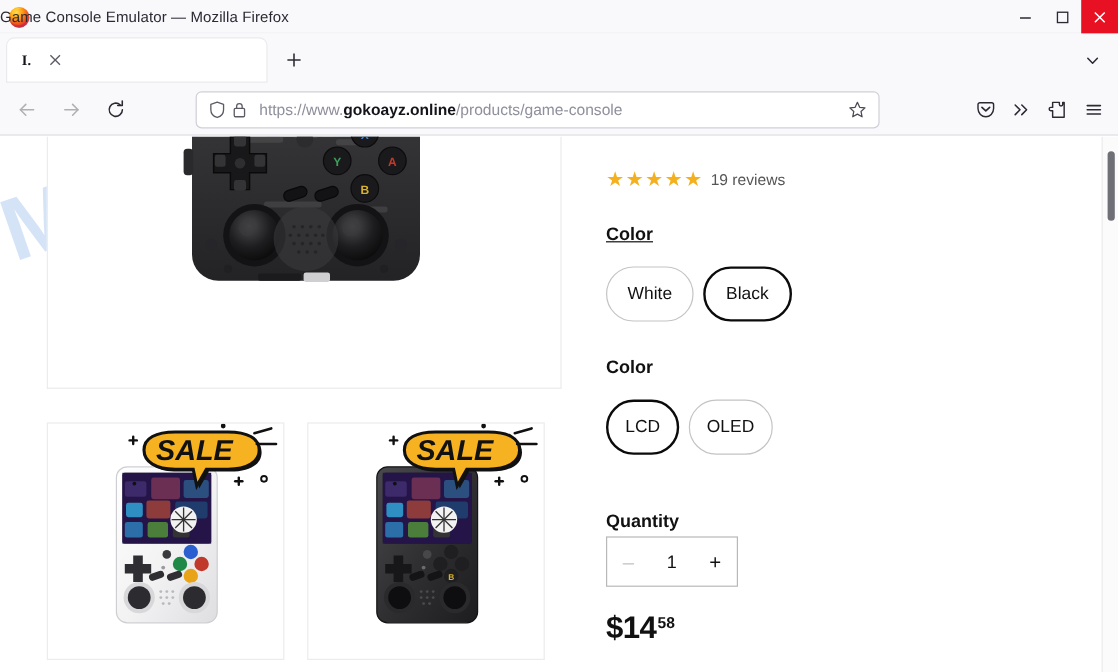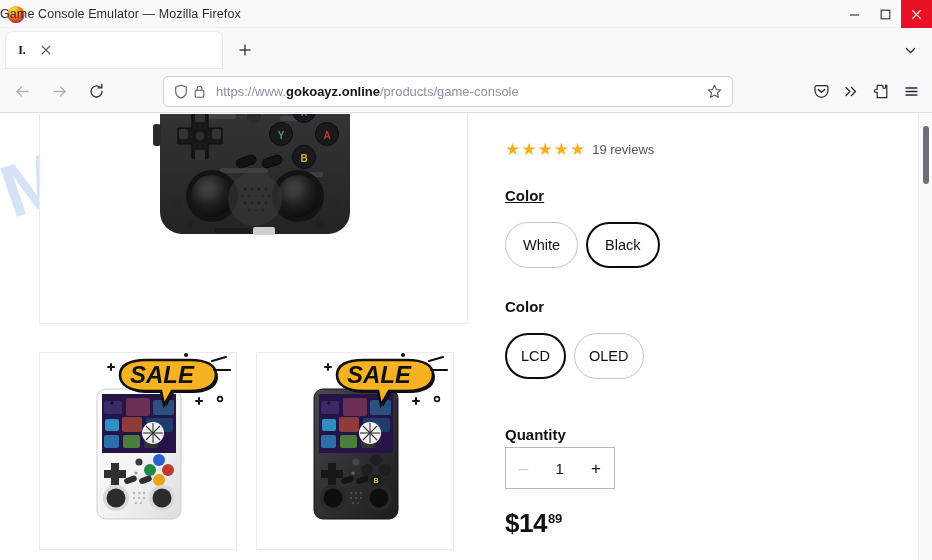--- a/index.html
+++ b/index.html
@@ -597,21 +597,21 @@
 
         <div class="opt-label label-qty">Quantity</div>
         <div class="qty-box">
           <div class="qty-minus">–</div>
           <div class="qty-val">1</div>
           <div class="qty-plus">+</div>
         </div>
 
         <div class="price">
           <span class="price-main">$14</span>
-          <span class="price-cents">89</span>
+          <span class="price-cents">58</span>
         </div>
 
       </div>
     </div>
   </div>
 
   <div class="scrollbar-track">
     <div class="scrollbar-thumb"></div>
   </div>
 

